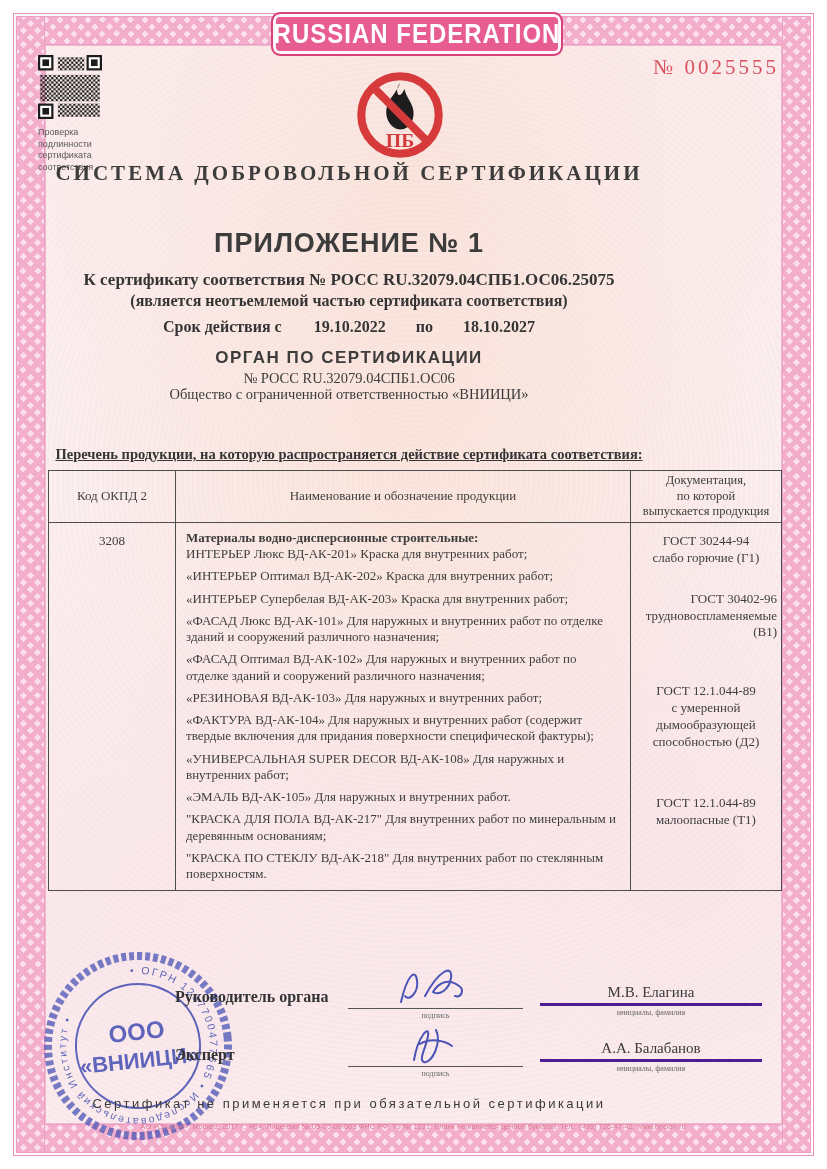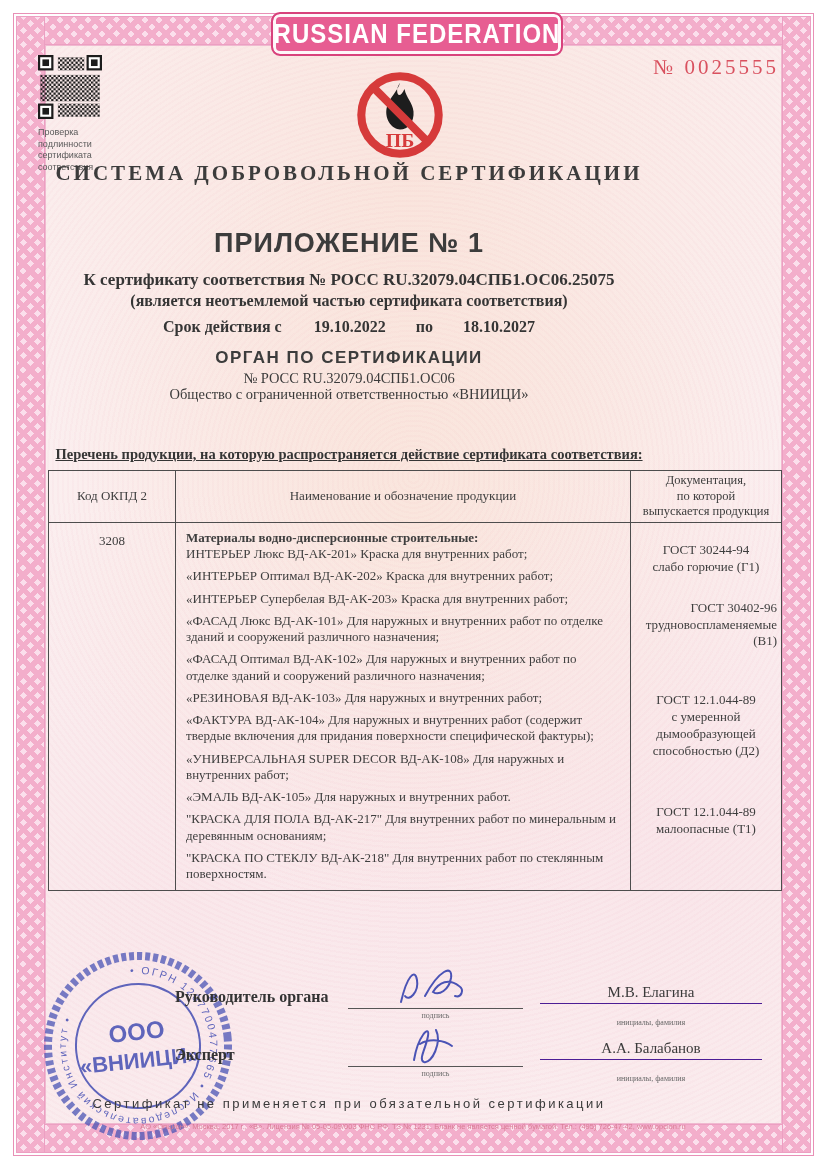--- a/index.html
+++ b/index.html
@@ -63,35 +63,35 @@
   .thead .cell{display:flex;flex-direction:column;align-items:center;justify-content:center;
      border-bottom:1px solid #4d4d4d;min-height:44px;text-align:center;font-size:13px;padding:2px 4px;}
   .thead .c3{font-size:12.5px;line-height:1.25;}
   .tbody .c1{padding-top:10px;text-align:center;}
   .tbody .c2{padding:7px 10px 8px 10px;line-height:1.25;}
   .tbody .c3{padding:6px 4px;text-align:center;line-height:1.3;}
   .group-title{font-weight:bold;}
   .prod{margin:0 0 6px 0;}
   .prod:last-child{margin-bottom:0;}
   .doc-block{line-height:1.3;}
-  .doc-b1{margin-top:13px;} .doc-b2{margin-top:24px;text-align:right;} .doc-b3{margin-top:42px;} .doc-b4{margin-top:44px;}
+  .doc-b1{margin-top:4px;} .doc-b2{margin-top:24px;text-align:right;} .doc-b3{margin-top:42px;} .doc-b4{margin-top:44px;}
   
   .sig-label{position:absolute;left:175px;font-size:16px;font-weight:bold;color:#333;}
   .lbl-head{top:988px;} .lbl-expert{top:1046px;}
   .sig-line{position:absolute;border-bottom:1px solid #555;}
   .sigline-head{left:348px;top:968px;width:175px;height:40px;}
   .sigline-expert{left:348px;top:1022px;width:175px;height:44px;}
   .sig-cap{position:absolute;font-size:8px;color:#666;text-align:center;}
   .cap-sig-head{left:348px;top:1011px;width:175px;}
   .cap-sig-expert{left:348px;top:1069px;width:175px;}
   .name-block{position:absolute;text-align:center;}
-  .name-line{border-bottom:1px solid #4c1d95;padding-bottom:2px;font-size:15px;color:#3a3a3a;}
+  .name-line{border-bottom:3px solid #4c1d95;padding-bottom:2px;font-size:15px;color:#3a3a3a;}
   .name-head{left:540px;top:984px;width:222px;}
   .name-expert{left:540px;top:1040px;width:222px;}
-  .name-cap{font-size:8px;color:#666;margin-top:14px;}
+  .name-cap{font-size:8px;color:#666;margin-top:2px;}
   .sig-ink{position:absolute;}
   .ink-head{left:395px;top:962px;} .ink-expert{left:400px;top:1016px;}
   
   .stamp{position:absolute;left:40px;top:948px;width:196px;height:196px;opacity:.88;transform:rotate(-6deg);}
   
   .disclaimer{top:1096px;font-family:"Liberation Sans",sans-serif;font-size:13px;letter-spacing:2.5px;color:#3a3a3a;}
   .printinfo{position:absolute;left:113px;top:1122px;width:600px;text-align:center;
      font-family:"Liberation Sans",sans-serif;font-size:7.5px;color:#d87d95;}
 </style>
 </head>

